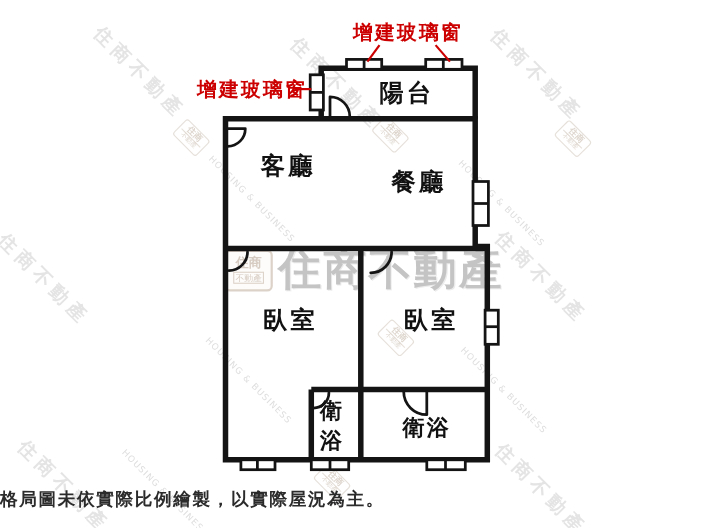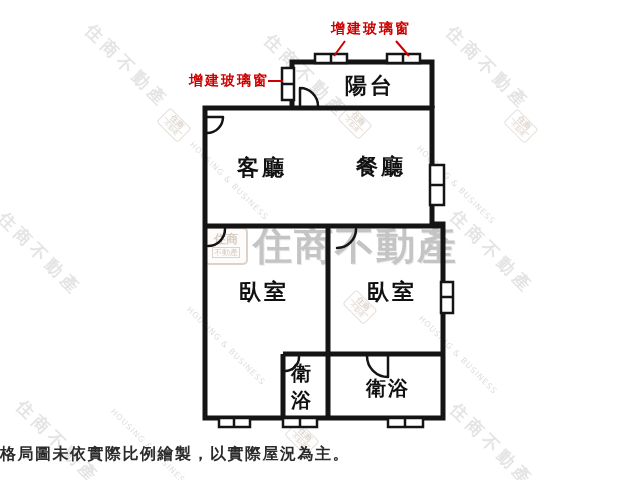--- a/index.html
+++ b/index.html
@@ -46,21 +46,21 @@
     line-height:1;
     text-align:center;
   }
   .room-label.small{font-size:20px;letter-spacing:2px;}
   .room-label.vertical{
     white-space:normal;width:22px;letter-spacing:0;font-size:20px;
     line-height:1.35;text-align:center;word-break:break-all;
   }
   .red-note{
     position:absolute;transform:translate(-50%,-50%);
-    font-size:14px;font-weight:bold;letter-spacing:2px;white-space:nowrap;font-family:Liberation Serif, serif;
+    font-size:18px;font-weight:bold;letter-spacing:2px;white-space:nowrap;font-family:Liberation Serif, serif;
   }
   .caption{
     position:absolute;left:0;right:0;top:444px;text-align:left;
     font-size:16px;font-weight:700;color:#2b2b2b;letter-spacing:1.5px;
   }
 </style>
 </head>
 <body>
 
 <div class="stage">
@@ -147,21 +147,21 @@
     </g>
 
     <g stroke="#cc0000" stroke-width="2" fill="none">
       <line x1="345" y1="41" x2="334" y2="56"></line>
       <line x1="396" y1="41" x2="409" y2="56"></line>
       <line x1="268" y1="81" x2="283" y2="81"></line>
     </g>
   </svg>
 
   <div class="room-label" style="left:370px;top:86px">陽台</div>
-  <div class="room-label" style="left:262px;top:168px">客廳</div>
+  <div class="room-label" style="left:262px;top:152px">客廳</div>
   <div class="room-label" style="left:381px;top:167px">餐廳</div>
   <div class="room-label" style="left:264px;top:292px">臥室</div>
   <div class="room-label" style="left:392px;top:292px">臥室</div>
   <div class="room-label vertical" style="left:301px;top:387px">衛浴</div>
   <div class="room-label small" style="left:388px;top:388px">衛浴</div>
 
   <div class="red-note" style="left:371px;top:29px;color:#cc0000">增建玻璃窗</div>
   <div class="red-note" style="left:229px;top:81px;color:#cc0000">增建玻璃窗</div>
 
   <div class="caption">格局圖未依實際比例繪製，以實際屋況為主。</div>

